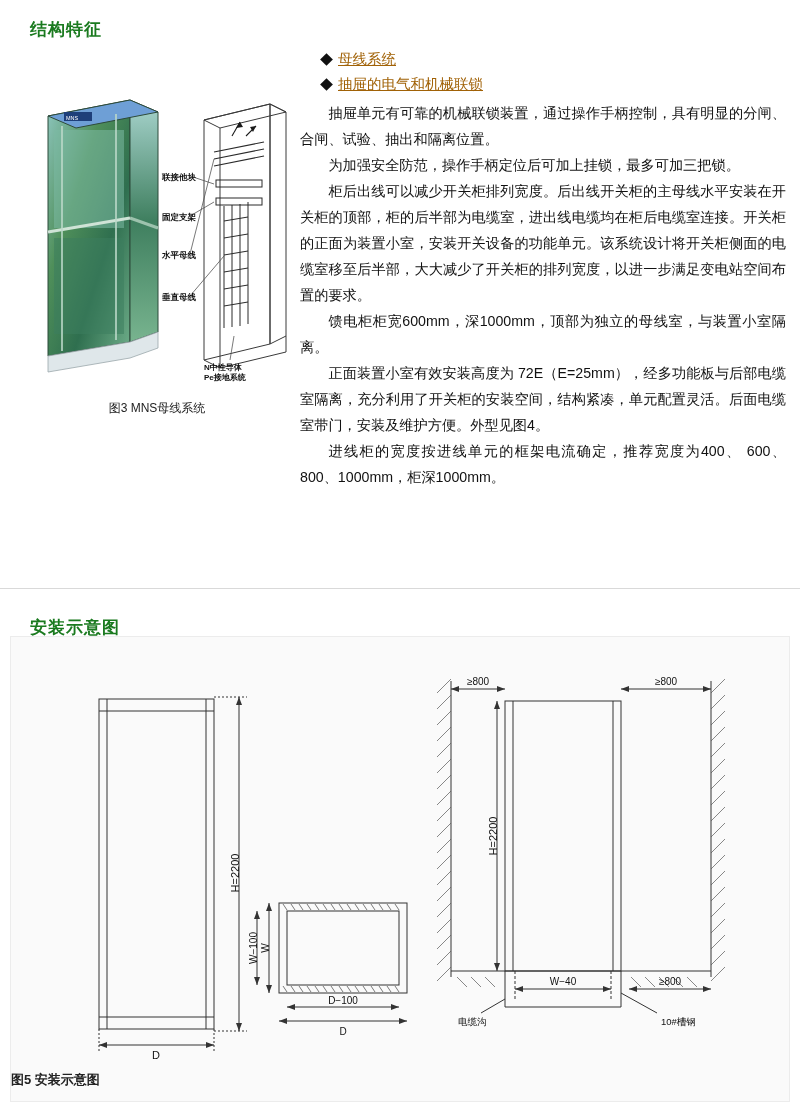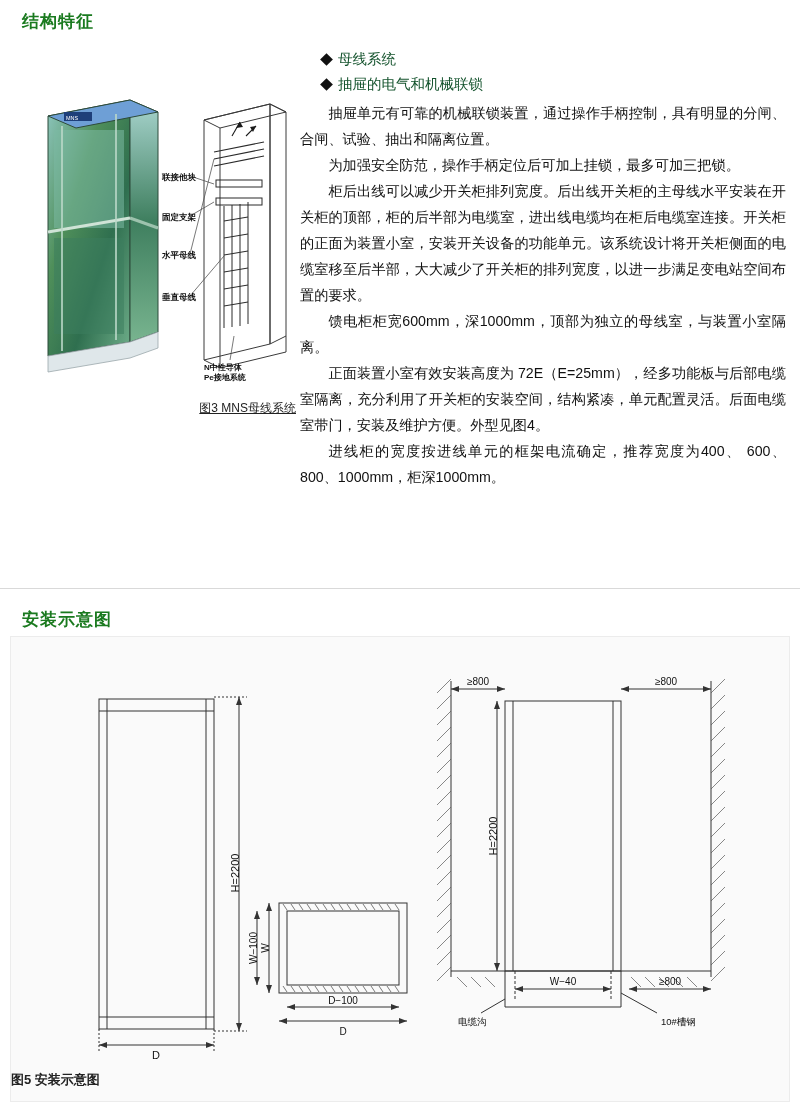--- a/index.html
+++ b/index.html
@@ -15,21 +15,21 @@
     overflow: hidden;
     background: #fff;
   }
 
   
   .section-title {
     color: #1a7a1f;
     font-size: 17px;
     font-weight: bold;
     letter-spacing: 1px;
-    margin: 0;
+    margin: 8px;
   }
   .title-1 { position: absolute; left: 22px; top: 10px; }
   .title-2 { position: absolute; left: 22px; top: 608px; }
 
   .divider {
     position: absolute;
     left: 0; width: 800px;
     height: 1px;
     background: #d9d9d9;
   }
@@ -44,38 +44,38 @@
 
   .fig-left {
     position: absolute;
     left: 18px; top: 18px;
     width: 278px; height: 350px;
   }
   .fig-caption {
     position: absolute;
     left: 18px; top: 362px;
     width: 278px;
-    text-align: right;
+    text-align: center;
     font-size: 12px;
     color: #222;
-    text-decoration: underline;
   }
 
   .text-col {
     position: absolute;
     left: 300px; top: 8px;
     width: 486px;
   }
   .bullet-line {
     font-size: 14.5px;
-    color: #14532d;
+    color: #a16207;
     margin: 4px 0 6px 0;
     display: flex;
     align-items: center;
     gap: 7px;
+    text-decoration: underline;
   }
   .bullet-line .dia {
     display: inline-block;
     width: 9px; height: 9px;
     background: #111;
     transform: rotate(45deg);
     flex: 0 0 auto;
     margin-left: 22px;
   }
   .para {

